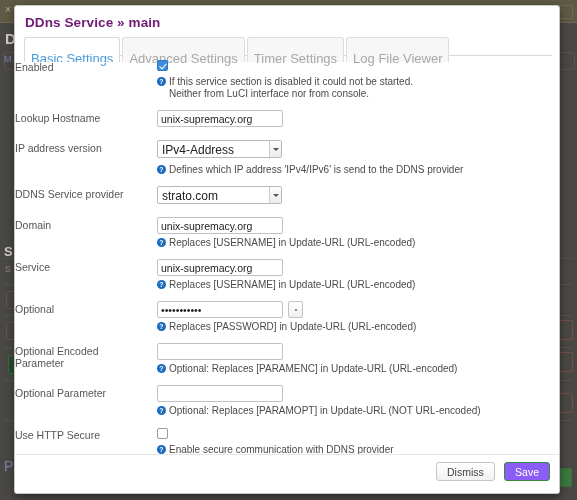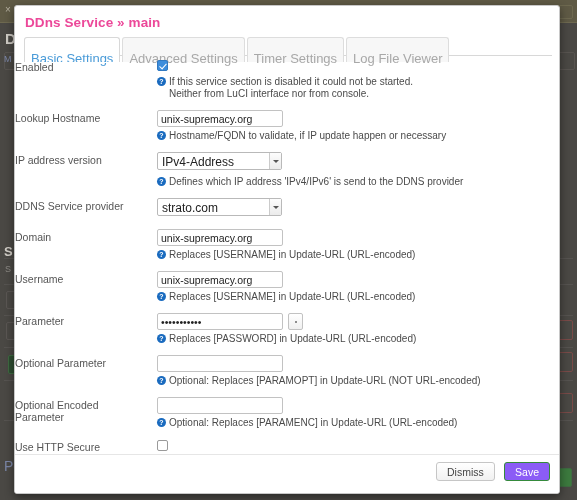--- a/index.html
+++ b/index.html
@@ -130,21 +130,21 @@
     box-shadow: 0 3px 10px rgba(0,0,0,0.45);
     box-sizing: border-box;
     overflow: hidden;
   }
   #modal-title {
     position: absolute;
     left: 10px;
     top: 9px;
     font-size: 13.5px;
     font-weight: bold;
-    color: #ec4899;
+    color: #701a75;
     letter-spacing: 0.1px;
   }
 
   
   #tabs {
     position: absolute;
     left: 9px;
     top: 31px;
     width: 528px;
     height: 18px;
@@ -426,24 +426,20 @@
         <span>If this service section is disabled it could not be started.</span>
         <span class="l2">Neither from LuCI interface nor from console.</span>
       </div>
     </div>
 
     <div class="field">
       <div class="flabel">Lookup Hostname</div>
       <div class="fctl">
         <input class="ftext wide" type="text" value="unix-supremacy.org" style="">
       </div>
-      <div class="hint">
-        <span class="qicon">?</span>
-        <span>Hostname/FQDN to validate, if IP update happen or necessary</span>
-      </div>
     </div>
 
     <div class="field">
       <div class="flabel">IP address version</div>
       <div class="fctl">
         <span class="fselect">
           <span class="selval">IPv4-Address</span>
           <span class="selbtn"></span>
         </span>
       </div>
@@ -468,63 +464,63 @@
       <div class="fctl">
         <input class="ftext wide" type="text" value="unix-supremacy.org" style="">
       </div>
       <div class="hint">
         <span class="qicon">?</span>
         <span>Replaces [USERNAME] in Update-URL (URL-encoded)</span>
       </div>
     </div>
 
     <div class="field">
-      <div class="flabel">Username</div>
+      <div class="flabel">Service</div>
       <div class="fctl">
         <input class="ftext wide" type="text" value="unix-supremacy.org" style="">
       </div>
       <div class="hint">
         <span class="qicon">?</span>
         <span>Replaces [USERNAME] in Update-URL (URL-encoded)</span>
       </div>
     </div>
 
     <div class="field">
-      <div class="flabel">Parameter</div>
+      <div class="flabel">Optional</div>
       <div class="fctl">
         <span class="pwwrap">
           <input class="ftext" type="text" value="•••••••••••" style="">
           <span class="pwbtn"></span>
         </span>
       </div>
       <div class="hint">
         <span class="qicon">?</span>
         <span>Replaces [PASSWORD] in Update-URL (URL-encoded)</span>
       </div>
     </div>
 
     <div class="field">
+      <div class="flabel">Optional Encoded Parameter</div>
+      <div class="fctl">
+        <input class="ftext wide" type="text" value="" style="">
+      </div>
+      <div class="hint">
+        <span class="qicon">?</span>
+        <span>Optional: Replaces [PARAMENC] in Update-URL (URL-encoded)</span>
+      </div>
+    </div>
+
+    <div class="field">
       <div class="flabel">Optional Parameter</div>
       <div class="fctl">
         <input class="ftext wide" type="text" value="" style="">
       </div>
       <div class="hint">
         <span class="qicon">?</span>
         <span>Optional: Replaces [PARAMOPT] in Update-URL (NOT URL-encoded)</span>
-      </div>
-    </div>
-
-    <div class="field">
-      <div class="flabel">Optional Encoded Parameter</div>
-      <div class="fctl">
-        <input class="ftext wide" type="text" value="" style="">
-      </div>
-      <div class="hint">
-        <span class="qicon">?</span>
-        <span>Optional: Replaces [PARAMENC] in Update-URL (URL-encoded)</span>
       </div>
     </div>
 
     <div class="field">
       <div class="flabel">Use HTTP Secure</div>
       <div class="fctl">
         <span class="cbox"></span>
       </div>
       <div class="hint">
         <span class="qicon">?</span>

